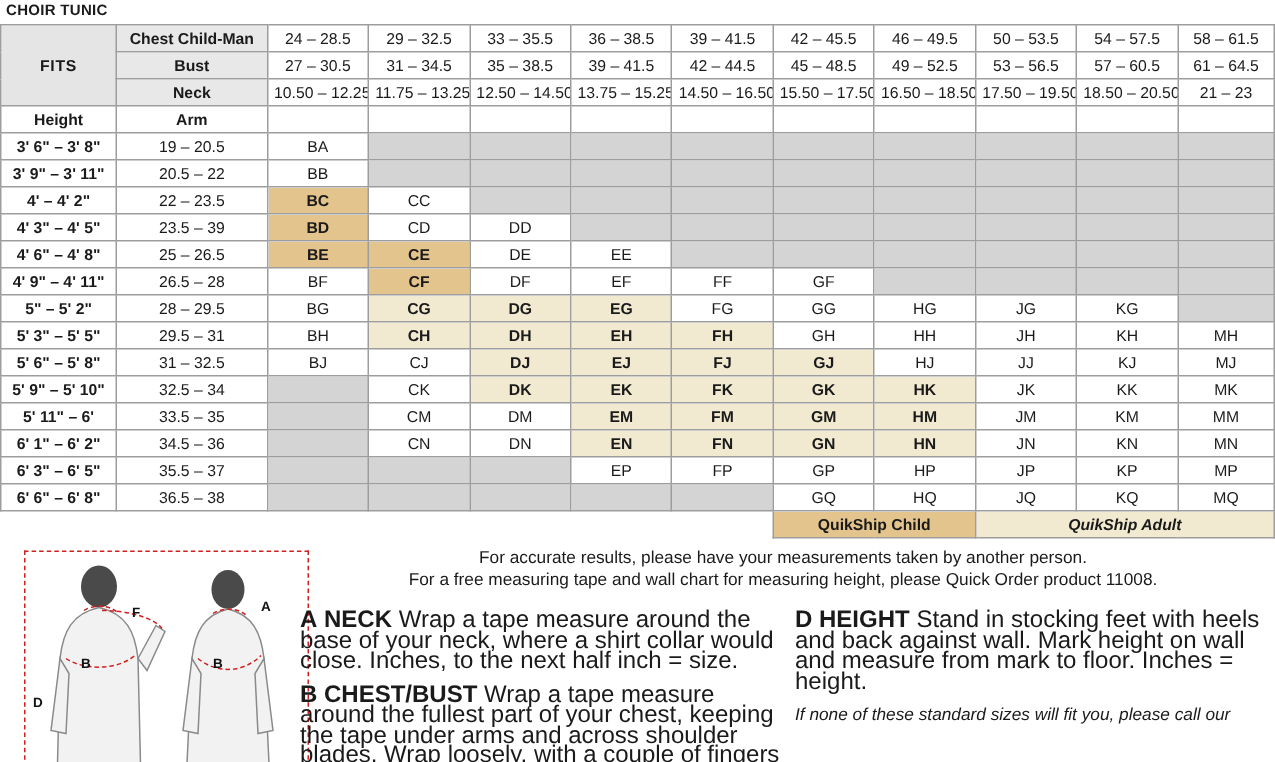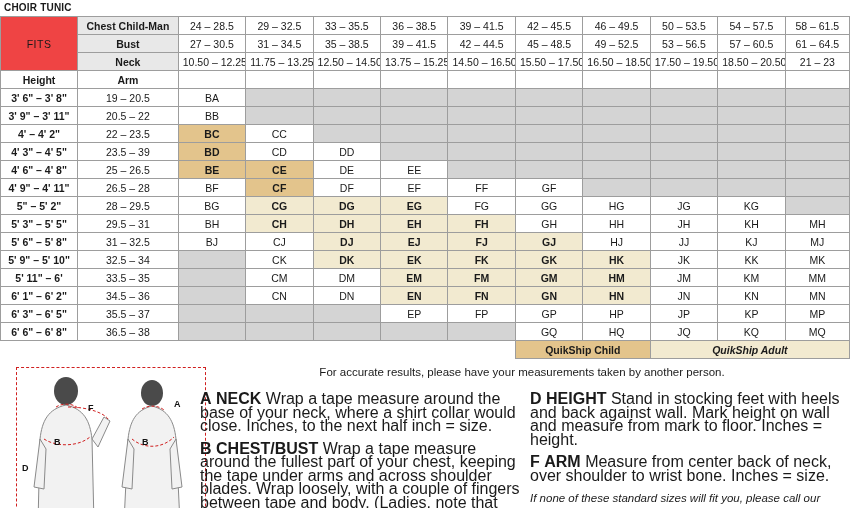--- a/index.html
+++ b/index.html
@@ -38,22 +38,22 @@
     overflow:hidden;
   }
   .lbl{
     text-align:right;
     font-weight:bold;
     font-size:10.5px;
     padding-right:6px;
     background:#e8e8e8;
   }
   .fitscell{
-    background:#ef4444;
-    font-weight:normal;
+    background:#e5e5e5;
+    font-weight:bold;
     font-size:11.5px;
     text-align:center;
     letter-spacing:.5px;
   }
   .hdr-num{background:#ffffff;font-size:10.5px;}
   .lefthdr{
     text-align:left;
     font-weight:bold;
     background:#ffffff;
     padding-left:5px;
@@ -421,45 +421,41 @@
           <path d="M124 76 C136 86 154 86 166 74" fill="none" stroke="#d02020" stroke-width="1" stroke-dasharray="3,2"></path>
           <path d="M134 46 C140 42 150 42 156 47" fill="none" stroke="#d02020" stroke-width="1" stroke-dasharray="3,2"></path>
           <text x="134" y="82" font-size="9" font-weight="bold" fill="#111">B</text>
           <text x="166" y="44" font-size="9" font-weight="bold" fill="#111">A</text>
         </g>
       </svg>
     </div>
 
     <div class="instr">
       <div class="lead">For accurate results, please have your measurements taken by another person.</div>
+      <div class="lead">For a free measuring tape and wall chart for measuring height, please Quick Order product 11008.</div>
 
       <div class="cols">
         <div class="colA">
           <div class="item">
             <span class="ltr">A</span>
             <span class="kw">NECK</span>
             <span>Wrap a tape measure around the base of your neck, where a shirt collar would close. Inches, to the next half inch = size.</span>
           </div>
           <div class="item">
             <span class="ltr">B</span>
             <span class="kw">CHEST/BUST</span>
             <span>Wrap a tape measure around the fullest part of your chest, keeping the tape under arms and across shoulder blades. Wrap loosely, with a couple of fingers between tape and body. (Ladies, note that bra size is not bust size – please measure for accurate size.) Inches = size.</span>
           </div>
         </div>
         <div class="colB">
           <div class="item">
             <span class="ltr">D</span>
             <span class="kw">HEIGHT</span>
             <span>Stand in stocking feet with heels and back against wall. Mark height on wall and measure from mark to floor. Inches = height.</span>
           </div>
-          <div class="item">
-            <span class="ltr">F</span>
-            <span class="kw">ARM</span>
-            <span>Measure from center back of neck, over shoulder to wrist bone. Inches = size.</span>
-          </div>
           <div class="note">
             <span>If none of these standard sizes will fit you, please call our</span><br>
             <br>
             
             
           </div>
         </div>
       </div>
     </div>
   </div>

